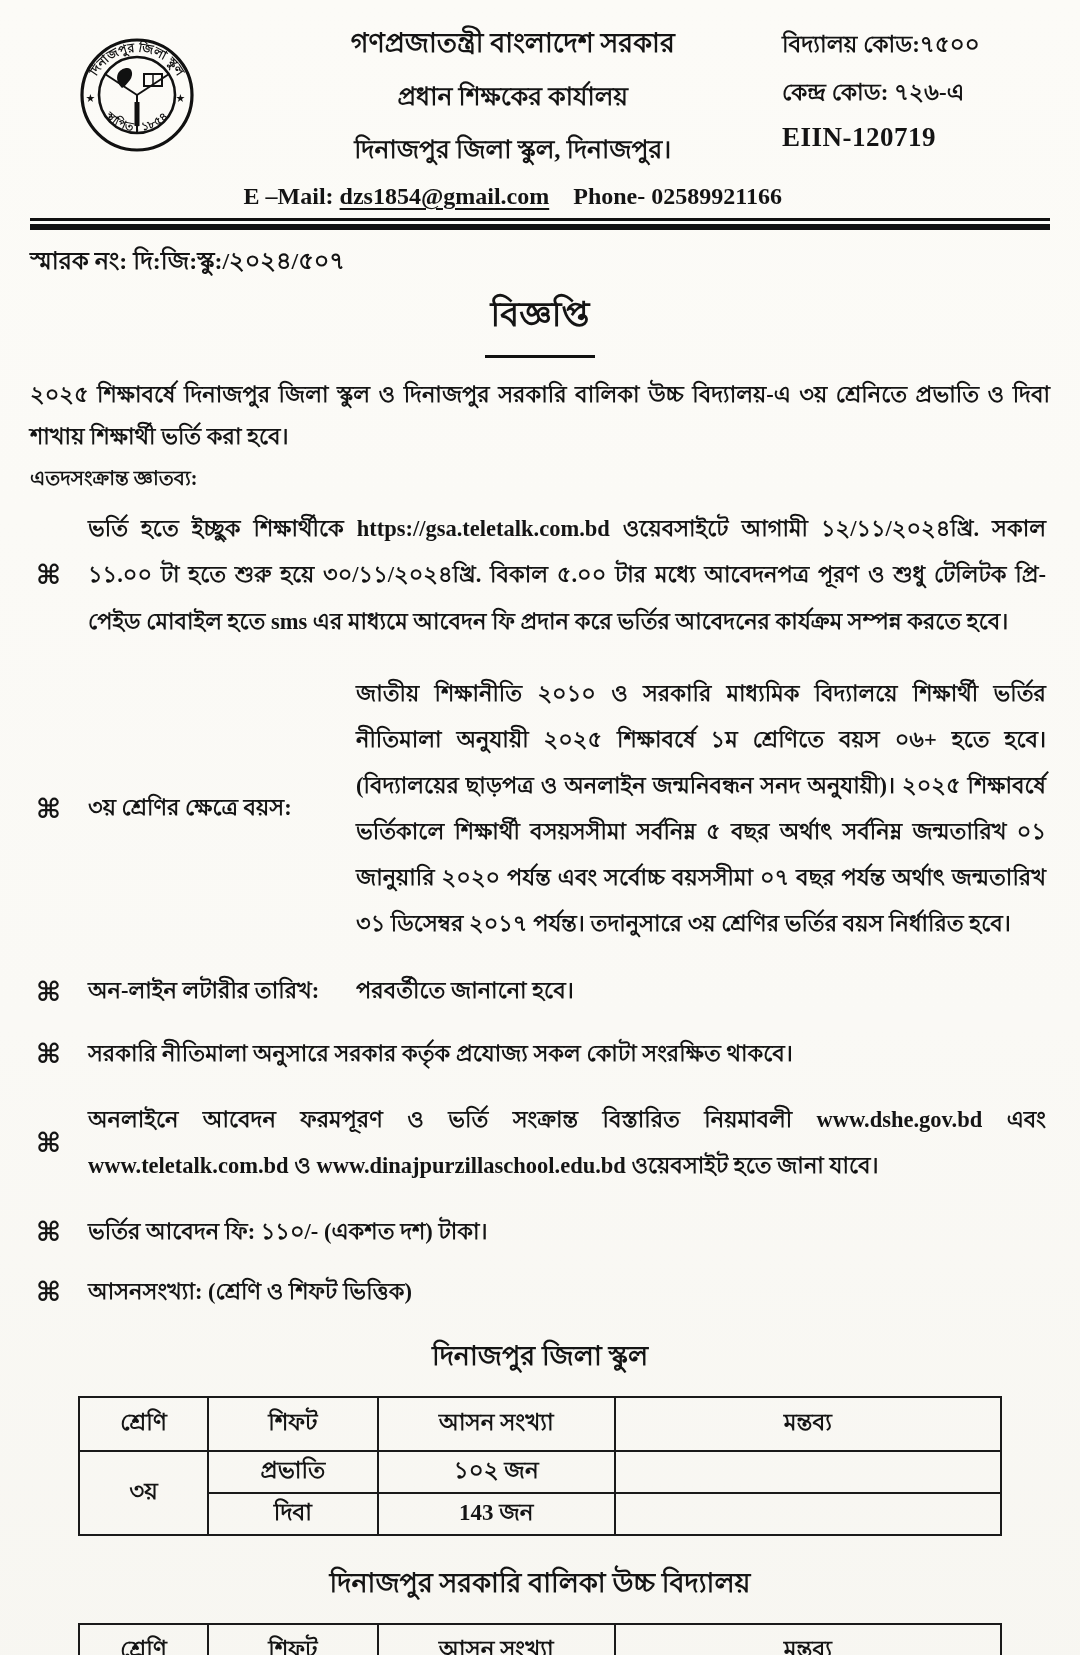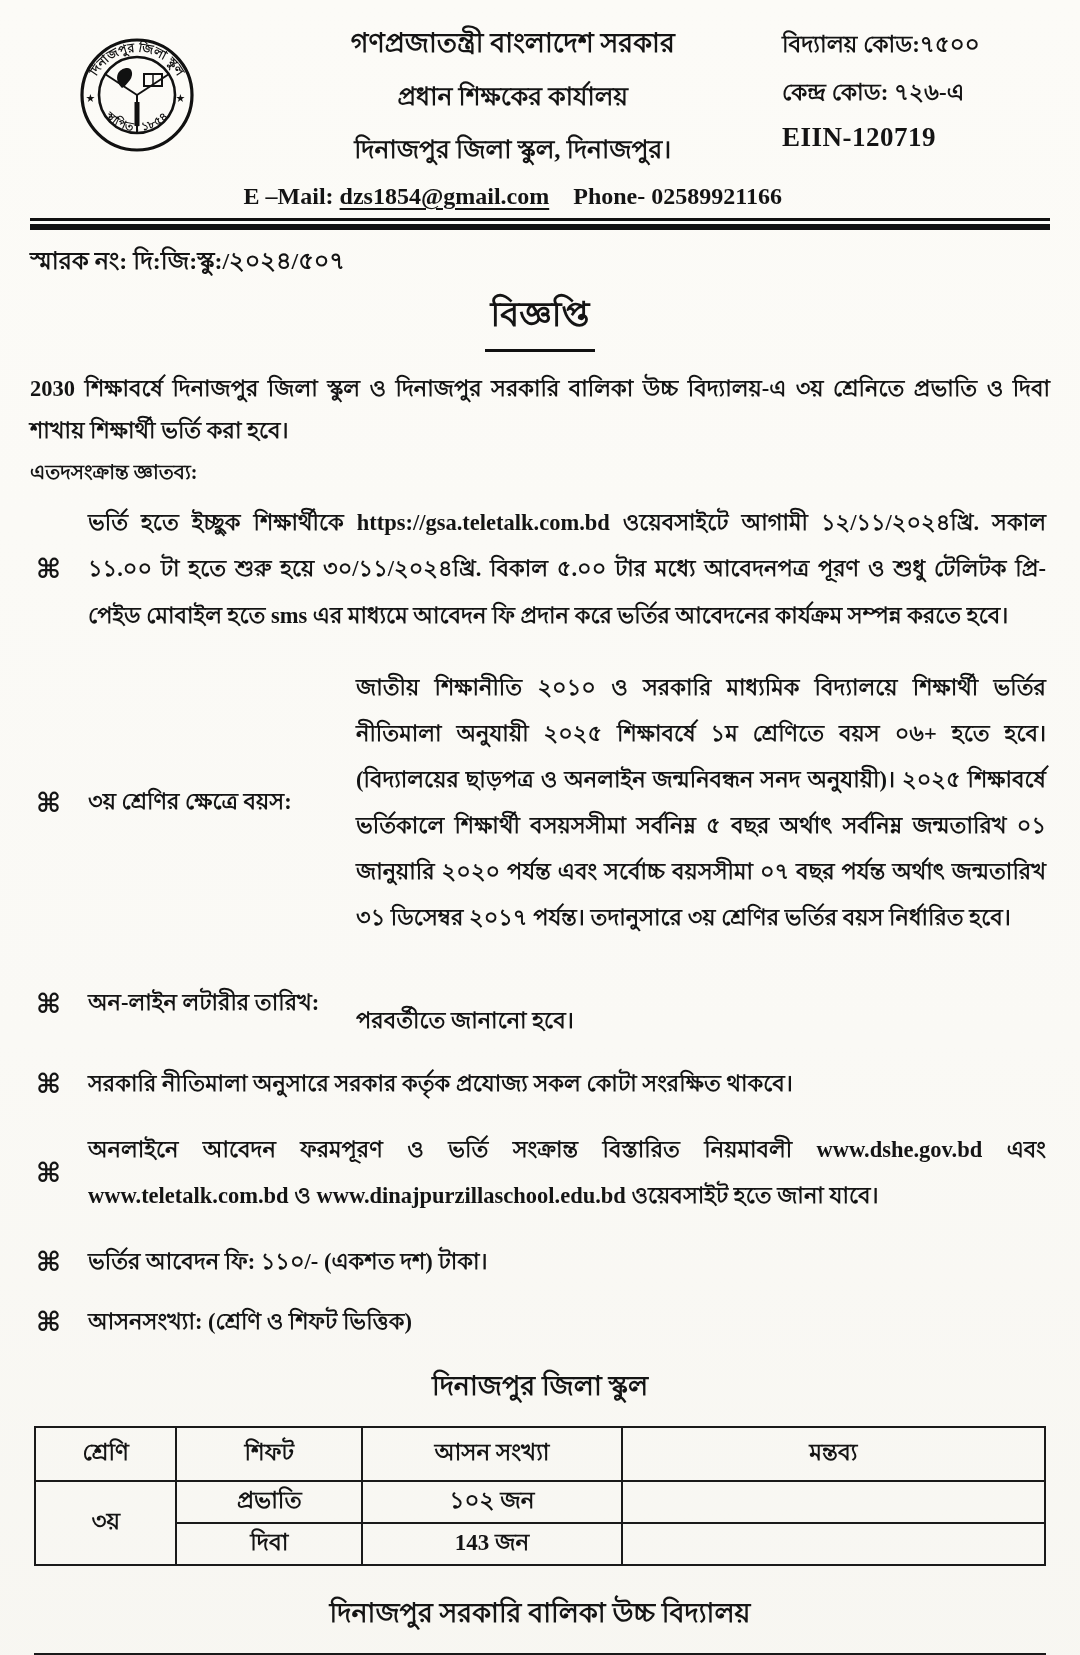--- a/index.html
+++ b/index.html
@@ -33,35 +33,35 @@
   .head-right .code{font-size:23px;font-weight:700;margin-bottom:9px;white-space:nowrap;}
   .head-right .eiin{font-size:27px;font-weight:700;letter-spacing:.5px;}
   
   .rule{margin-top:8px;}
   .rule .thin{height:3px;background:#111;}
   .rule .gap{height:3px;background:transparent;}
   .rule .thick{height:6px;background:#111;}
   
   .memo{display:flex;justify-content:space-between;font-size:24px;font-weight:700;margin-top:12px;}
   .title-wrap{text-align:center;margin-top:6px;}
-  .doc-title{display:inline-block;font-size:34px;font-weight:700;border-bottom:3px solid #111;padding:0 6px 4px 6px;}
+  .doc-title{display:inline-block;font-size:34px;font-weight:700;border-bottom:3px solid #111;padding:0 6px 10px 6px;}
   
   .intro{font-size:22.5px;font-weight:600;line-height:1.85;text-align:justify;margin-top:16px;}
   .subhead{font-size:20px;font-weight:700;margin-top:6px;}
   .bullets{margin-top:10px;}
   .bullet{display:grid;grid-template-columns:52px 1fr;margin:0 0 26px 6px;}
   .bullet .sym{font-size:27px;font-weight:700;align-self:center;line-height:1;}
   .btext{font-size:22.5px;font-weight:600;line-height:2.05;text-align:justify;padding-right:4px;}
   .kv{display:grid;grid-template-columns:268px 1fr;}
   .kv .klabel{font-size:22.5px;font-weight:700;align-self:center;}
-  .kv .kval{font-size:22.5px;font-weight:600;align-self:center;margin-top:36px;}
+  .kv .kval{font-size:22.5px;font-weight:600;align-self:center;}
   .single{line-height:1.5;text-align:left;}
   
   .tbl-title{text-align:center;font-size:27px;font-weight:700;margin:26px 0 16px 0;}
-  table.seats{width:1012px;margin:0 auto;border-collapse:collapse;table-layout:fixed;}
+  table.seats{width:924px;margin:0 auto;border-collapse:collapse;table-layout:fixed;}
   table.seats td,table.seats th{border:2.5px solid #1a1a1a;font-size:23px;font-weight:700;text-align:center;padding:0;}
   table.seats th{height:52px;}
   table.seats td{height:40px;font-weight:600;}
   col.c1{width:14%;} col.c2{width:18.4%;} col.c3{width:25.7%;} col.c4{width:41.9%;}
   .seal-star{font-size:11px;}
 </style>
 </head>
 <body>
 
 <div class="page">
@@ -116,21 +116,21 @@
   </div>
 
   <div class="memo">
     <span>স্মারক নং: দি:জি:স্কু:/২০২৪/৫০৭</span>
   </div>
 
   <div class="title-wrap">
     <span class="doc-title">বিজ্ঞপ্তি</span>
   </div>
 
-  <div class="intro">2030 শিক্ষাবর্ষে দিনাজপুর জিলা স্কুল ও দিনাজপুর সরকারি বালিকা উচ্চ বিদ্যালয়-এ ৩য় শ্রেনিতে প্রভাতি ও দিবা শাখায় শিক্ষার্থী ভর্তি করা হবে।</div>
+  <div class="intro">২০২৫ শিক্ষাবর্ষে দিনাজপুর জিলা স্কুল ও দিনাজপুর সরকারি বালিকা উচ্চ বিদ্যালয়-এ ৩য় শ্রেনিতে প্রভাতি ও দিবা শাখায় শিক্ষার্থী ভর্তি করা হবে।</div>
   <div class="subhead">এতদসংক্রান্ত জ্ঞাতব্য:</div>
 
   <div class="bullets">
 
     <div class="bullet">
       <span class="sym">⌘</span>
       <div class="btext">ভর্তি হতে ইচ্ছুক শিক্ষার্থীকে https://gsa.teletalk.com.bd ওয়েবসাইটে আগামী ১২/১১/২০২৪খ্রি. সকাল ১১.০০ টা হতে শুরু হয়ে ৩০/১১/২০২৪খ্রি. বিকাল ৫.০০ টার মধ্যে আবেদনপত্র পূরণ ও শুধু টেলিটক প্রি-পেইড মোবাইল হতে sms এর মাধ্যমে আবেদন ফি প্রদান করে ভর্তির আবেদনের কার্যক্রম সম্পন্ন করতে হবে।</div>
     </div>
 
     <div class="bullet">

